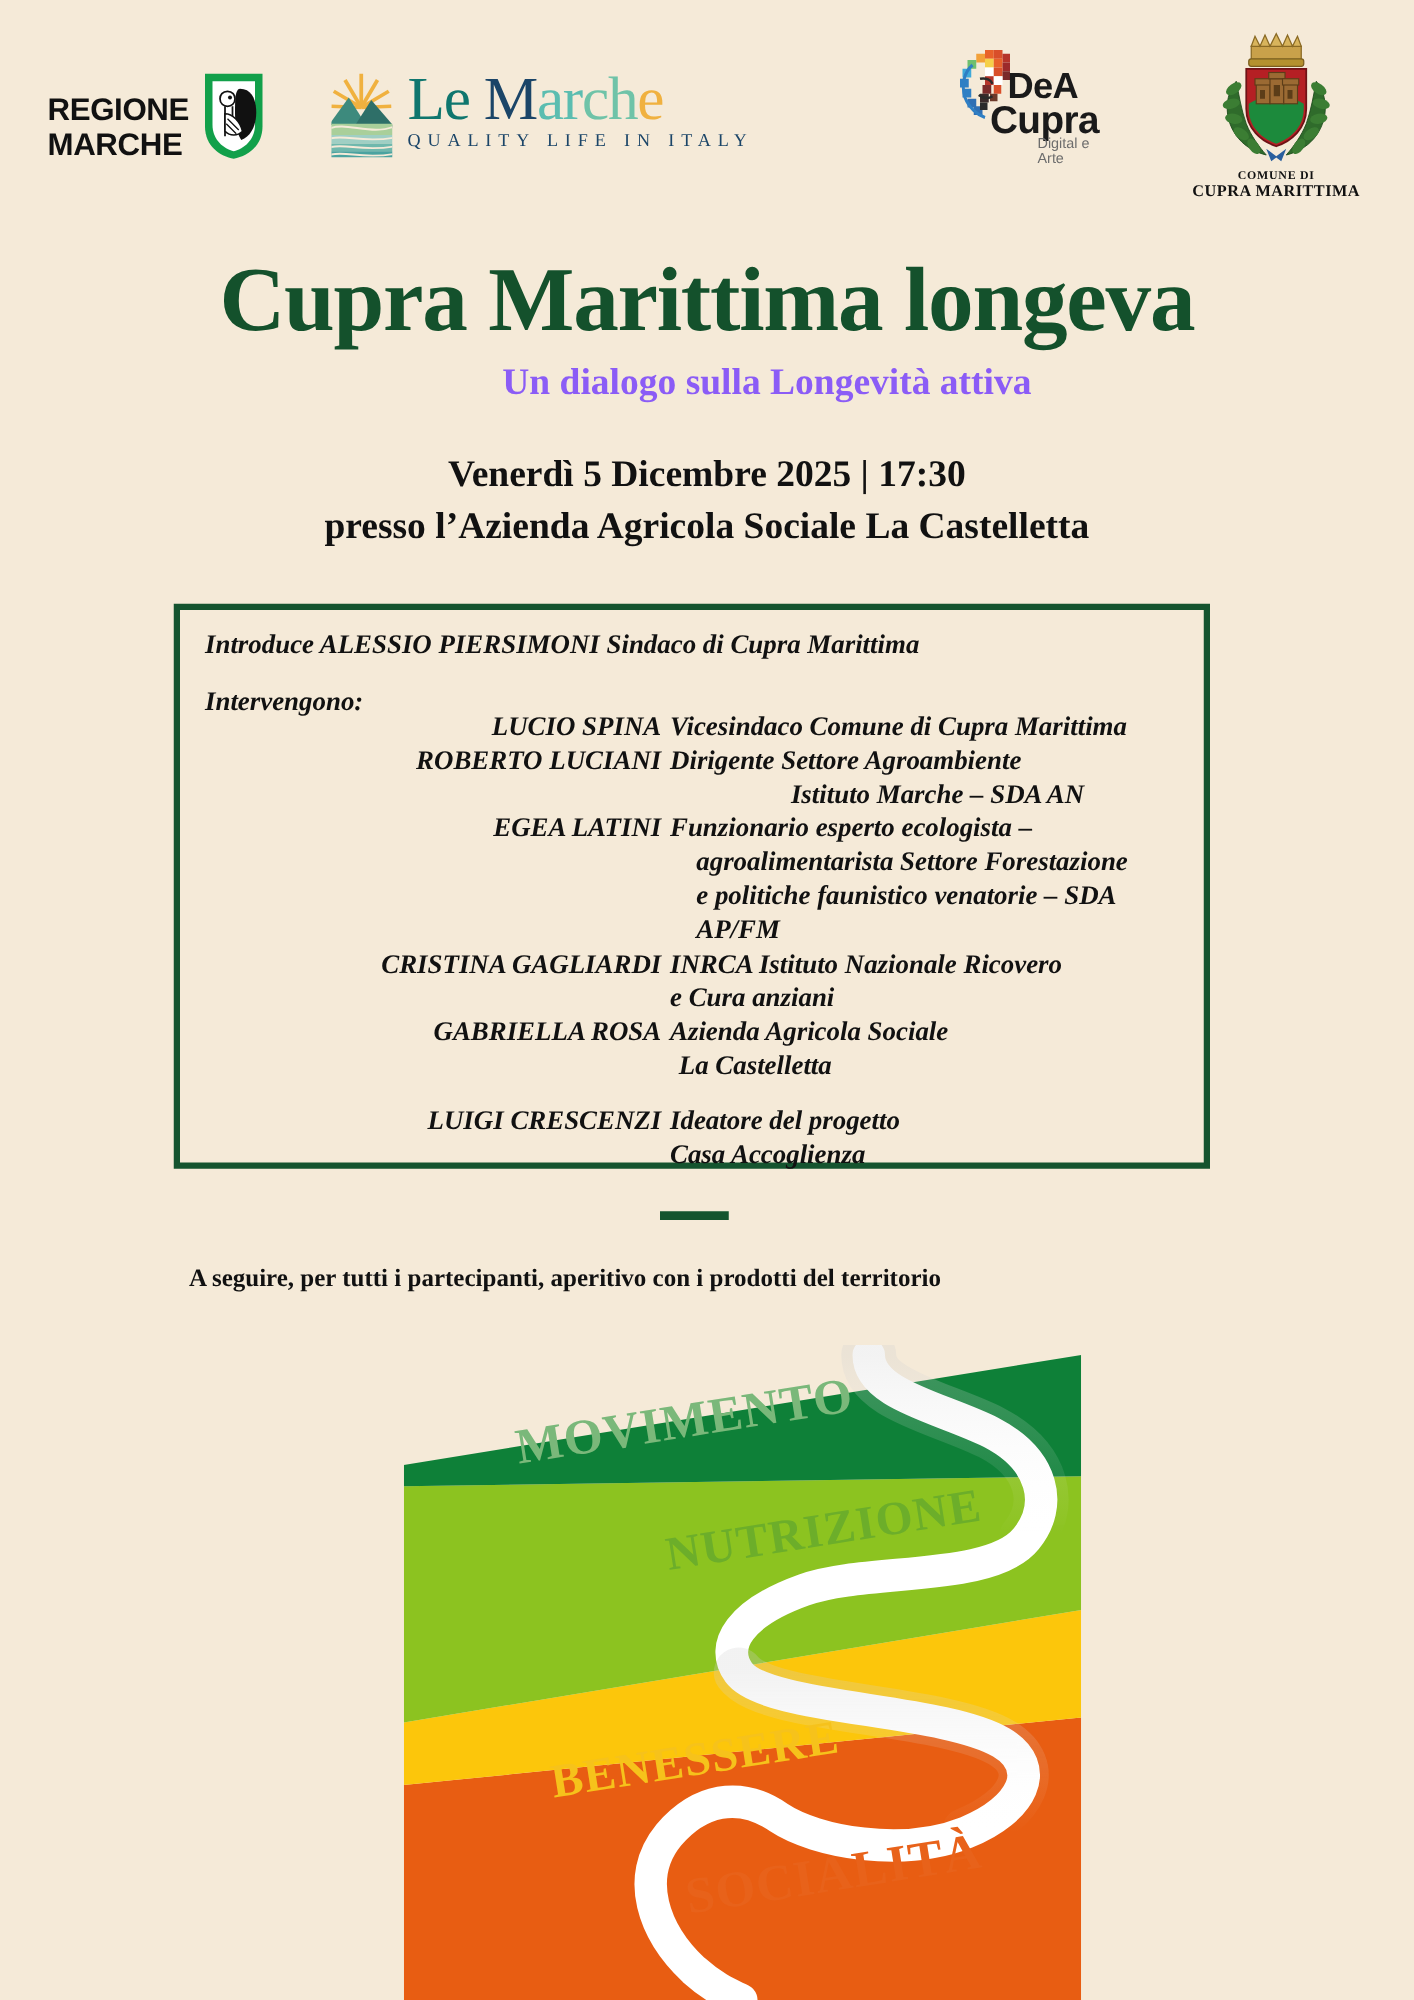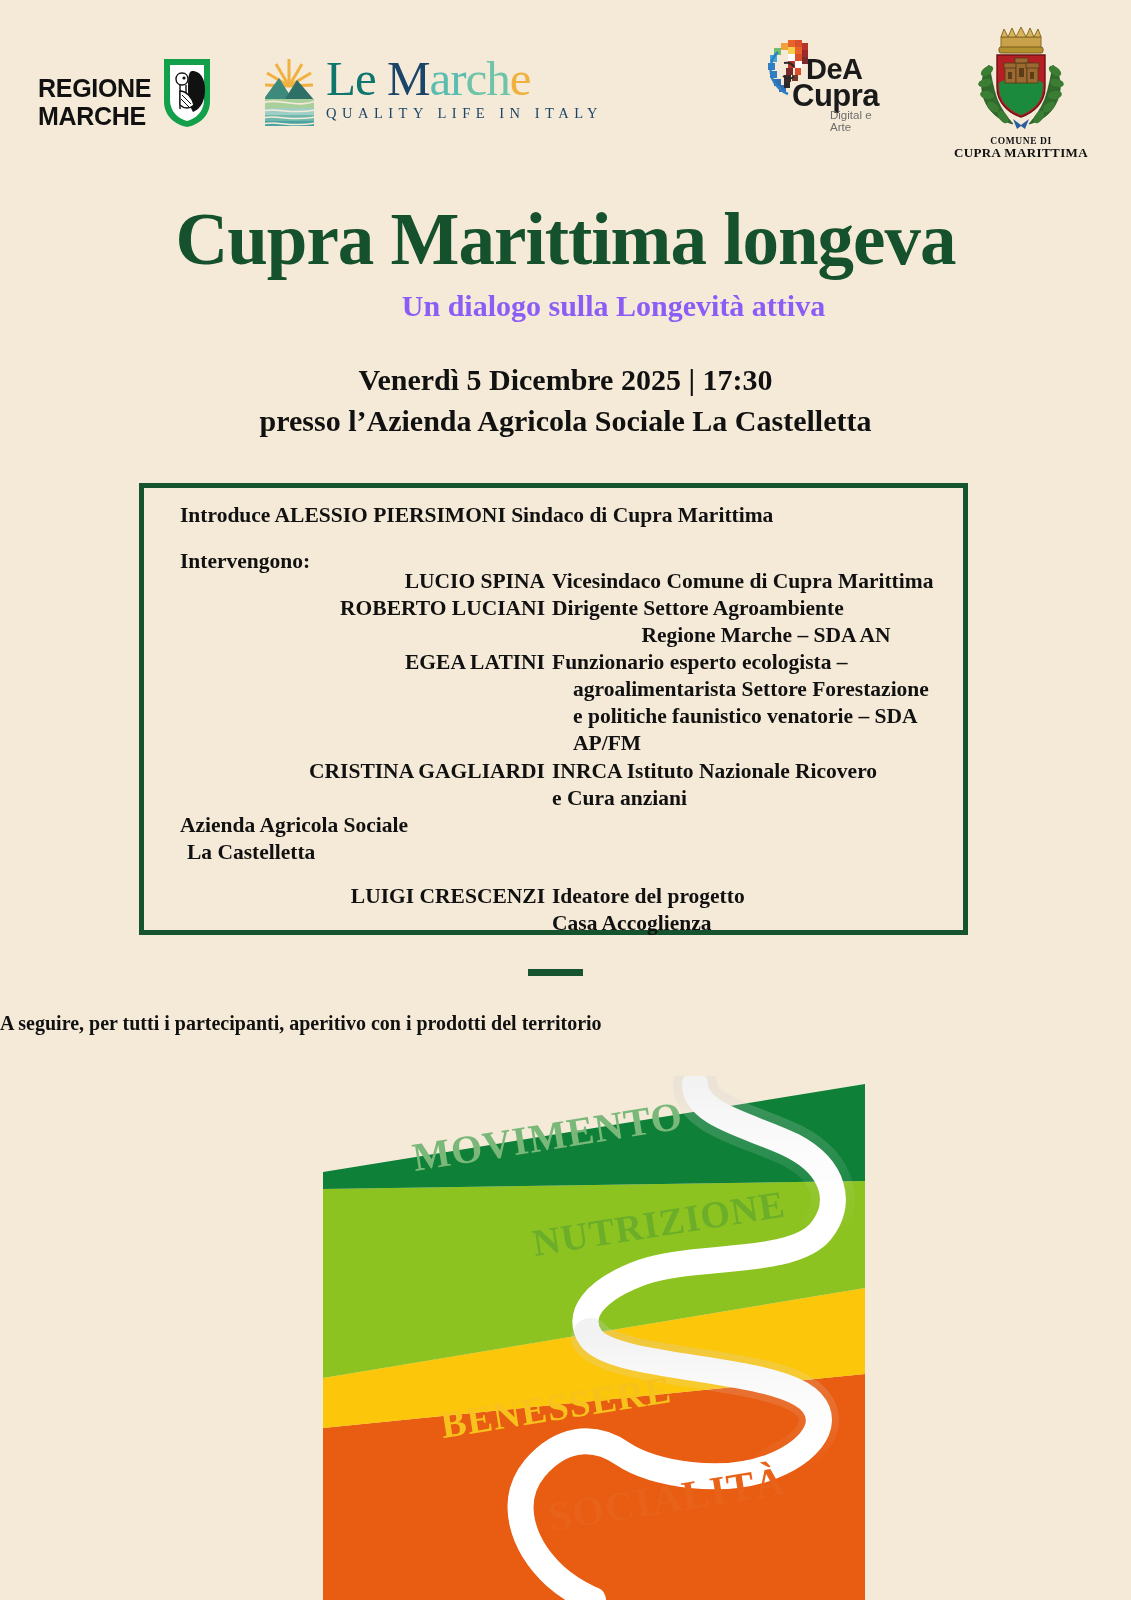--- a/index.html
+++ b/index.html
@@ -52,34 +52,34 @@
     color:#14512c;letter-spacing:-1px;transform:scaleX(1.0);}
   .subtitle{position:absolute;left:0;top:289px;width:1131px;text-align:center;
     font-family:"Liberation Serif",serif;font-weight:bold;font-size:30px;color:#8b5cf6;margin-left:48px;}
 
   .when{position:absolute;left:0;top:360px;width:1131px;text-align:center;
     font-family:"Liberation Serif",serif;font-weight:bold;font-size:30px;line-height:1.35;color:#111;}
 
   
   .box{position:absolute;left:139px;top:483px;width:829px;height:452px;
     border:5px solid #15542f;box-sizing:border-box;background:transparent;}
-  .box-inner{position:absolute;left:180px;top:503px;width:800px;}
+  .box-inner{position:absolute;left:164px;top:503px;width:800px;font-style:italic;}
   .intro{font-family:"Liberation Serif",serif;font-weight:bold;font-size:21.5px;color:#111;margin-bottom:21px;}
   .interv{font-family:"Liberation Serif",serif;font-weight:bold;font-size:21.5px;color:#111;}
 
   .splist{margin-top:-6px;}
   .sprow{display:flex;align-items:flex-start;font-family:"Liberation Serif",serif;font-weight:bold;font-size:21.5px;color:#111;line-height:1.26;}
   .spname{flex:0 0 365px;text-align:right;padding-right:7px;white-space:nowrap;}
   .sprole{flex:1 1 auto;}
   .sprole div{white-space:nowrap;}
   .gap{height:17px;}
 
   
   .divider{position:absolute;left:528px;top:969px;width:55px;height:7px;background:#15542f;}
-  .footer{position:absolute;left:0;top:1012px;width:904px;
+  .footer{position:absolute;left:0;top:1012px;width:904px;text-align:center;
     font-family:"Liberation Serif",serif;font-weight:bold;font-size:20px;color:#111;}
 
   
   .illus{position:absolute;left:323px;top:1076px;width:542px;height:524px;overflow:hidden;}
   .illus svg{display:block;}
   .ill-label{font-family:"Liberation Serif",serif;font-weight:bold;letter-spacing:1px;}
 </style>
 </head>
 <body>
 
@@ -243,21 +243,21 @@
         <div class="spname">LUCIO SPINA</div>
         <div class="sprole">
           <div>Vicesindaco Comune di Cupra Marittima</div>
         </div>
       </div>
 
       <div class="sprow">
         <div class="spname">ROBERTO LUCIANI</div>
         <div class="sprole">
           <div>Dirigente Settore Agroambiente</div>
-          <div style="text-align:center">Regione Marche – SDA AN</div>
+          <div style="text-align:center">Istituto Marche – SDA AN</div>
         </div>
       </div>
 
       <div class="sprow">
         <div class="spname">EGEA LATINI</div>
         <div class="sprole">
           <div>Funzionario esperto ecologista –</div>
           <div style="padding-left:21px">agroalimentarista Settore Forestazione</div>
           <div style="padding-left:21px">e politiche faunistico venatorie – SDA</div>
           <div style="padding-left:21px">AP/FM</div>
@@ -266,20 +266,21 @@
 
       <div class="sprow">
         <div class="spname">CRISTINA GAGLIARDI</div>
         <div class="sprole">
           <div>INRCA Istituto Nazionale Ricovero</div>
           <div style="text-align:left">e Cura anziani</div>
         </div>
       </div>
 
       <div class="sprow">
+        <div class="spname">GABRIELLA ROSA</div>
         <div class="sprole">
           <div>Azienda Agricola Sociale</div>
           <div style="padding-left:7px">La Castelletta</div>
         </div>
       </div>
 
       <div class="gap"></div>
 
       <div class="sprow">
         <div class="spname">LUIGI CRESCENZI</div>

